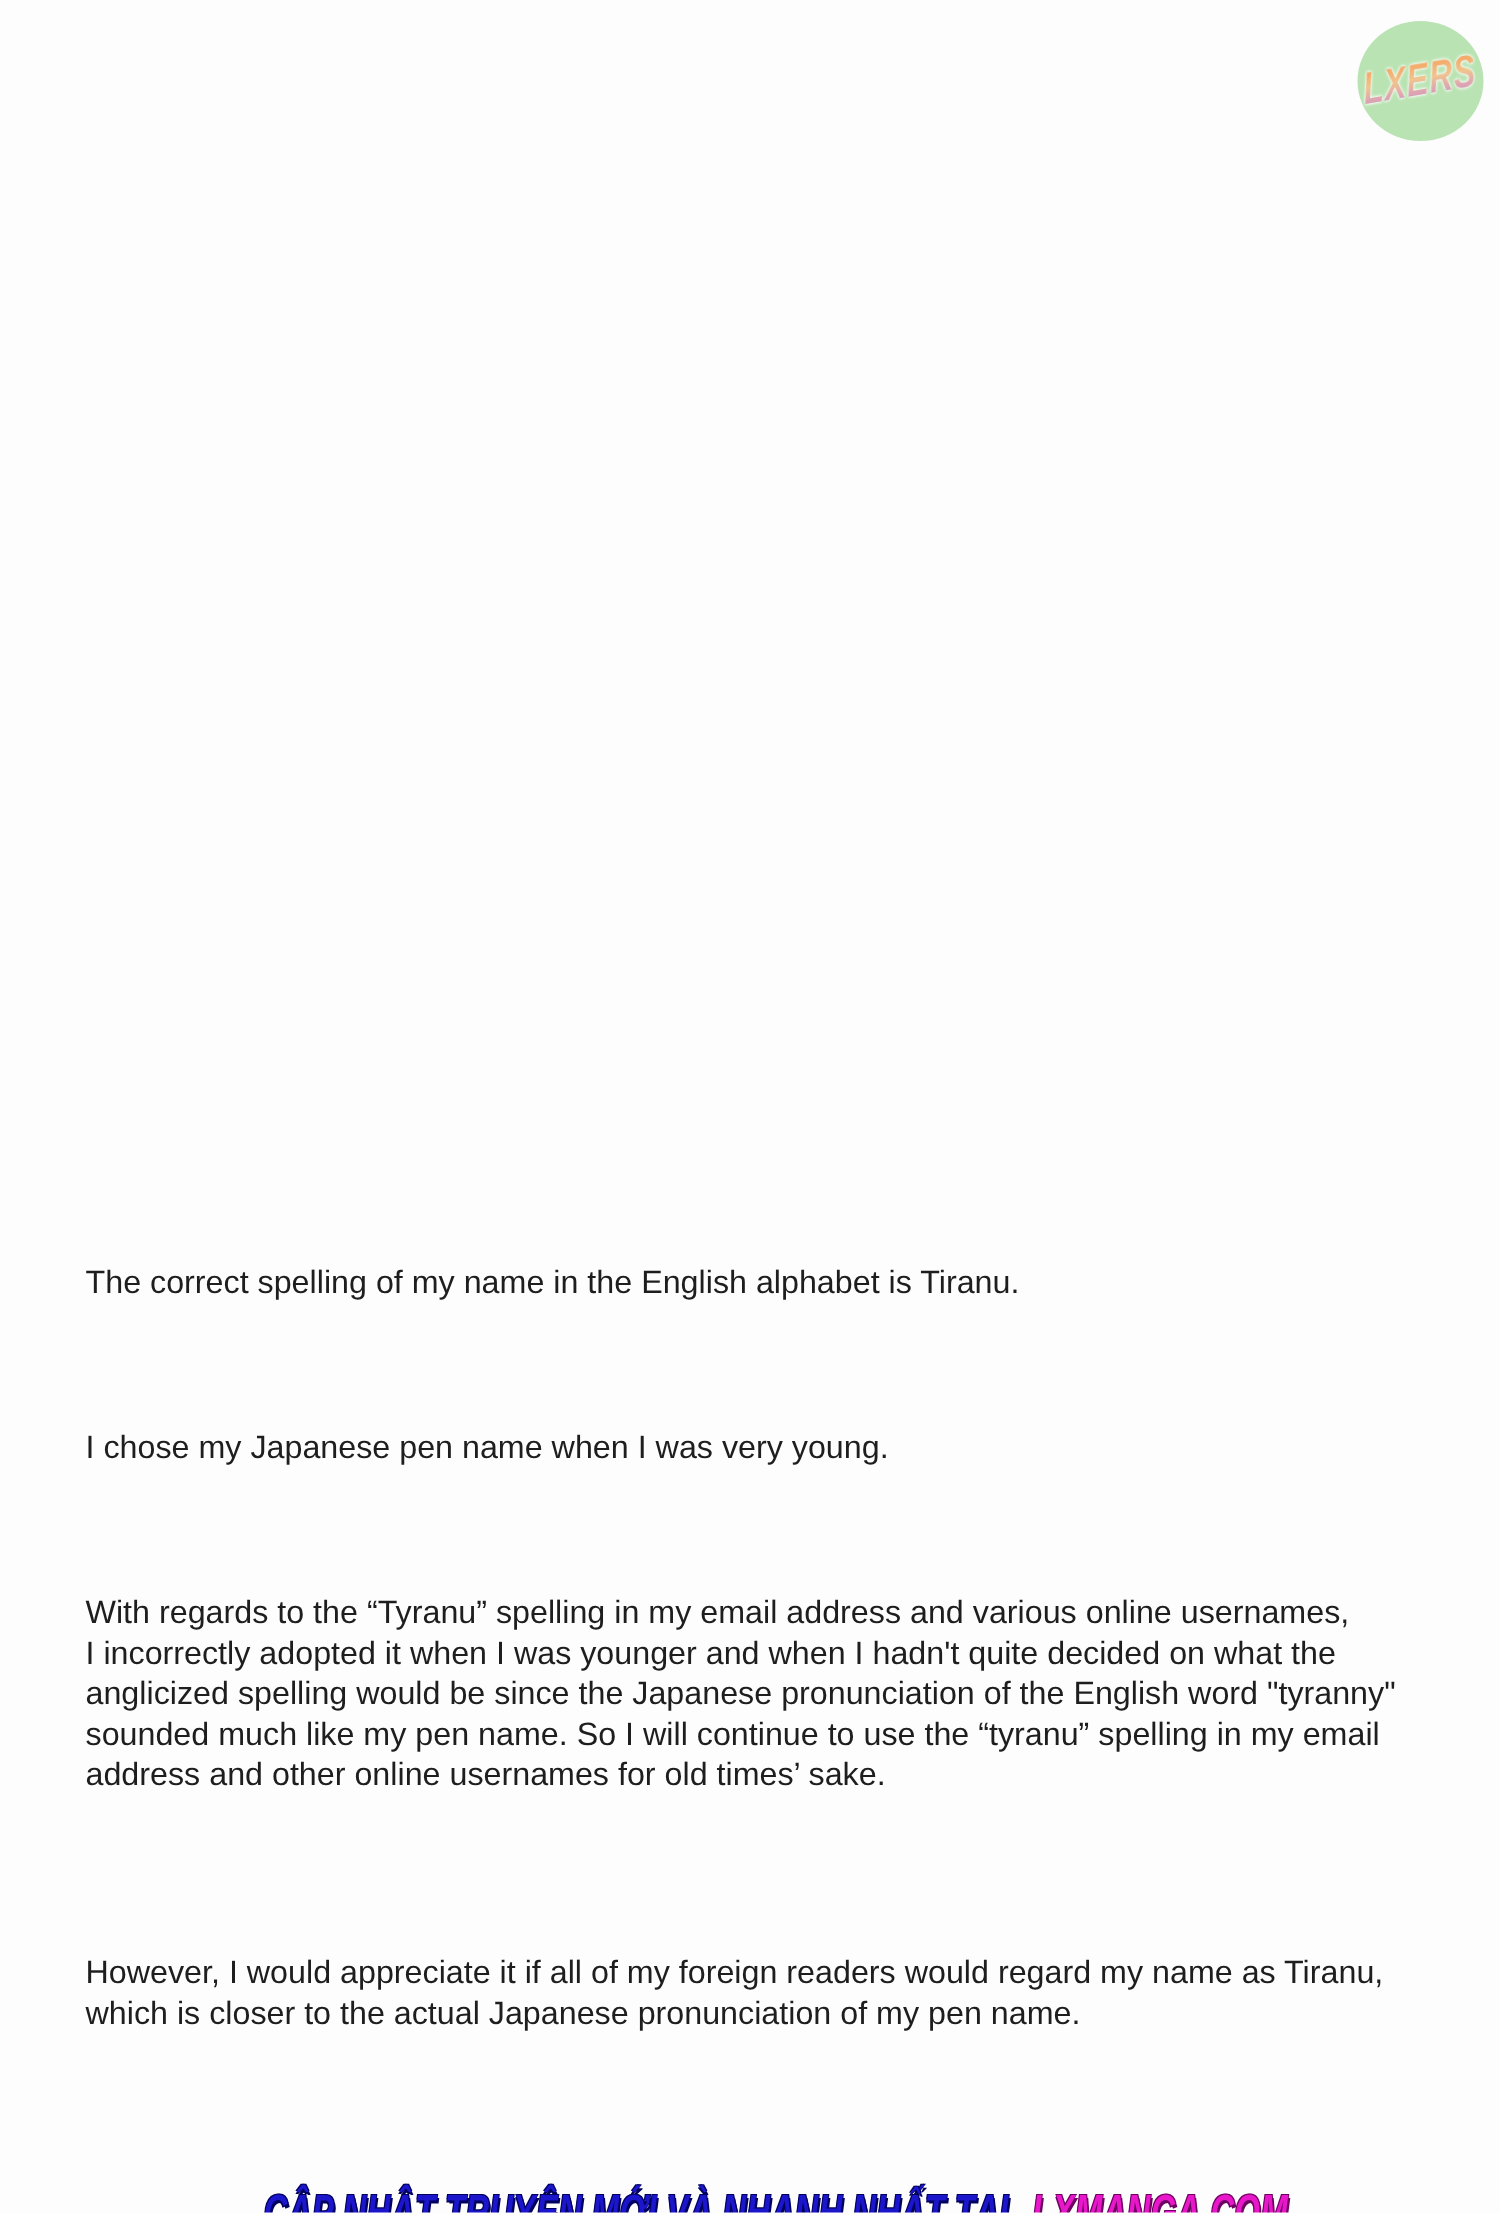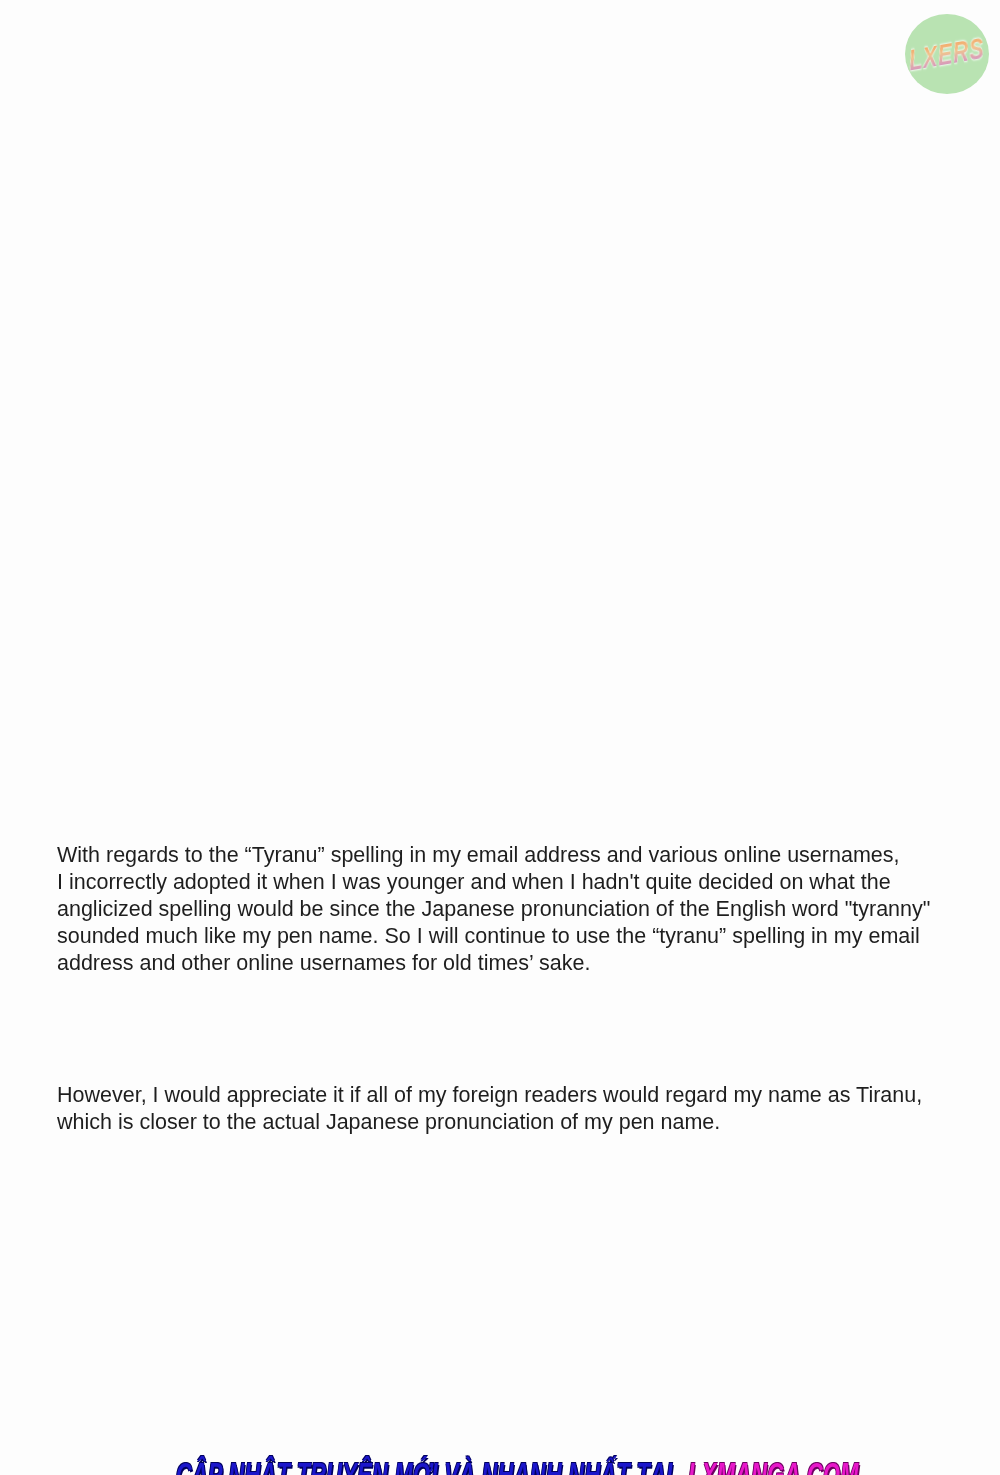--- a/index.html
+++ b/index.html
@@ -90,20 +90,22 @@
   }
 </style>
 </head>
 <body>
 
 <div class="logo">
   <span class="logo-text">LXERS</span>
 </div>
 
 <div class="note">
+  <div class="para">The correct spelling of my name in the English alphabet is Tiranu.</div>
+  <div class="para">I chose my Japanese pen name when I was very young.</div>
   <div class="para">With regards to the “Tyranu” spelling in my email address and various online usernames,
 I incorrectly adopted it when I was younger and when I hadn't quite decided on what the
 anglicized spelling would be since the Japanese pronunciation of the English word "tyranny"
 sounded much like my pen name. So I will continue to use the “tyranu” spelling in my email
 address and other online usernames for old times’ sake.</div>
   <div class="para extra-gap">However, I would appreciate it if all of my foreign readers would regard my name as Tiranu,
 which is closer to the actual Japanese pronunciation of my pen name.</div>
   
   
 </div>

